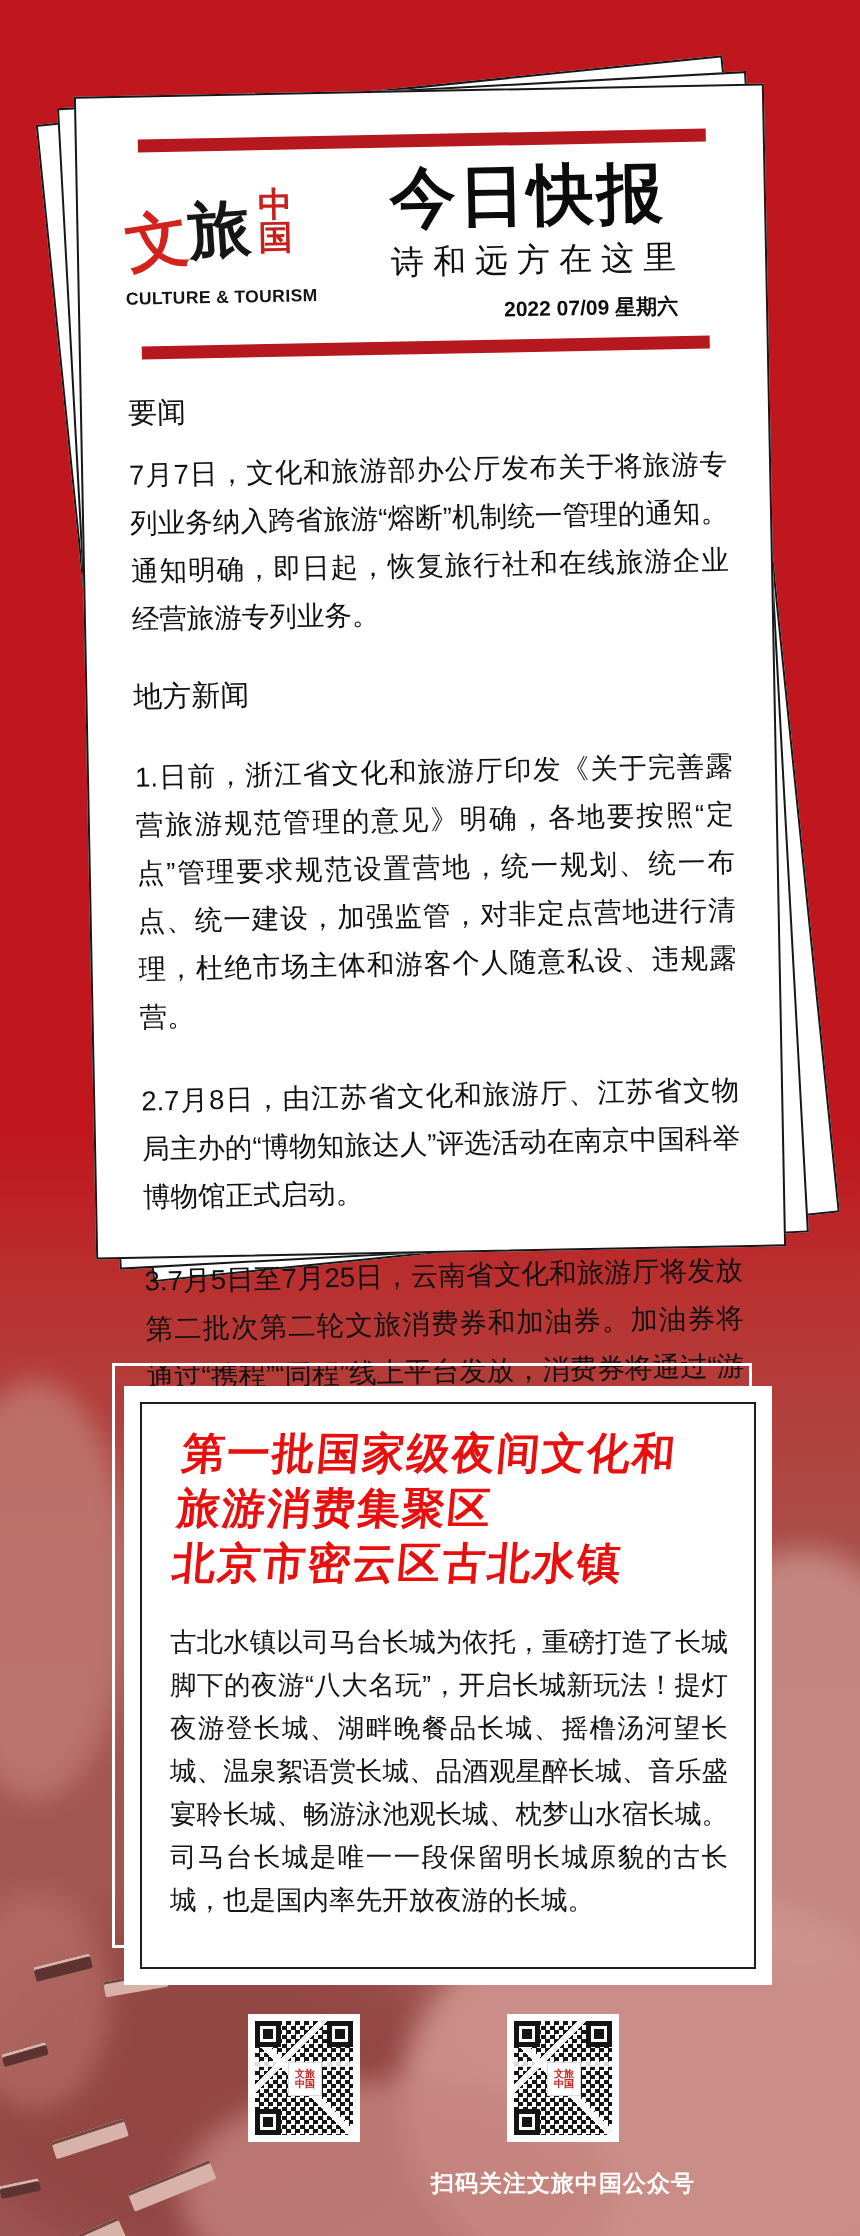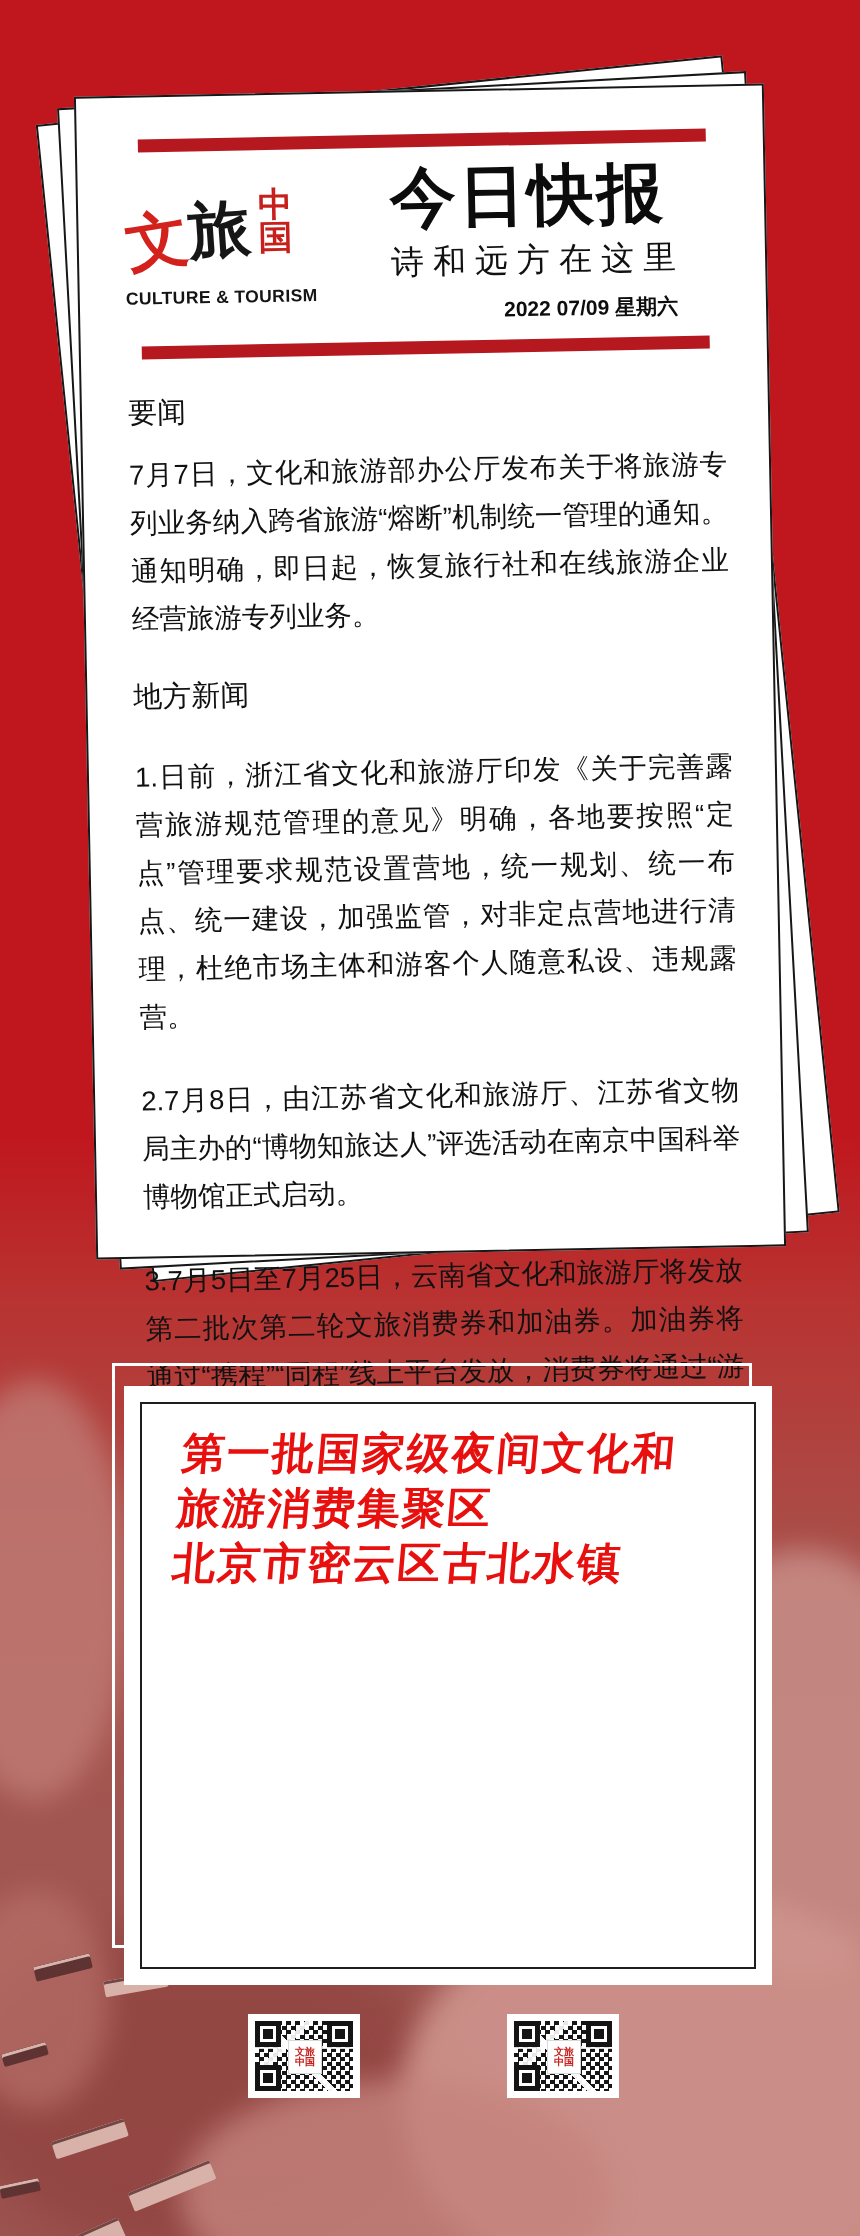--- a/index.html
+++ b/index.html
@@ -80,21 +80,21 @@
     border:2.5px solid #1e1e1e; padding:22px 24px 0 28px; box-sizing:border-box; }
   .f-title { color:#e8100f; font-size:43px; font-weight:900; line-height:55px;
     letter-spacing:2px; transform:skewX(-5deg); transform-origin:left bottom; }
   .f-body { font-size:26.5px; line-height:43px; color:#141414; margin:30px 2px 0 0;
     text-align:justify; font-weight:500; }
 
   
   .qr-group { position:absolute; top:2014px; width:280px; display:flex;
     flex-direction:column; align-items:center; }
   .qr-group.left { left:164px; } .qr-group.right { left:423px; }
-  .qr { position:relative; width:112px; height:84px; background:#ffffff; padding:7px; box-sizing:border-box; }
+  .qr { position:relative; width:112px; height:128px; background:#ffffff; padding:7px; box-sizing:border-box; }
   .qr-mod { position:absolute; left:7px; top:7px; right:7px; bottom:7px;
     background:
       linear-gradient(45deg,transparent 44%,rgba(255,255,255,.95) 44% 49%,transparent 49%),
       linear-gradient(135deg,transparent 30%,rgba(255,255,255,.9) 30% 34%,transparent 34%),
       linear-gradient(0deg,transparent 60%,rgba(255,255,255,.85) 60% 64%,transparent 64%),
       repeating-conic-gradient(#161616 0% 25%,#ffffff 0% 50%);
     background-size:100% 100%,100% 100%,100% 100%,9px 9px; }
   .finder { position:absolute; width:26px; height:26px; border:5px solid #141414;
     background:#fff; box-sizing:border-box; }
   .finder::after { content:""; position:absolute; left:3px; top:3px; width:10px; height:10px; background:#141414; }
@@ -169,20 +169,21 @@
   </div>
 
   <div class="outline-rect"></div>
   <div class="feature-panel">
     <div class="feature-inner">
       <div class="f-title">
         <div>第一批国家级夜间文化和</div>
         <div>旅游消费集聚区</div>
         <div>北京市密云区古北水镇</div>
       </div>
+      <p class="f-body">古北水镇以司马台长城为依托，重磅打造了长城脚下的夜游“八大名玩”，开启长城新玩法！提灯夜游登长城、湖畔晚餐品长城、摇橹汤河望长城、温泉絮语赏长城、品酒观星醉长城、音乐盛宴聆长城、畅游泳池观长城、枕梦山水宿长城。司马台长城是唯一一段保留明长城原貌的古长城，也是国内率先开放夜游的长城。</p>
     </div>
   </div>
 
   <div class="qr-group left">
     <div class="qr">
       <div class="qr-mod"></div>
       <div class="finder tl"></div>
       <div class="finder tr"></div>
       <div class="finder bl"></div>
       <div class="qr-logo">
@@ -196,15 +197,16 @@
     <div class="qr">
       <div class="qr-mod"></div>
       <div class="finder tl"></div>
       <div class="finder tr"></div>
       <div class="finder bl"></div>
       <div class="qr-logo">
         <span>文旅</span>
         <span>中国</span>
       </div>
     </div>
+    <div class="qr-label">扫码关注文旅中国公众号</div>
   </div>
 
 </div>
 
 </body></html>

